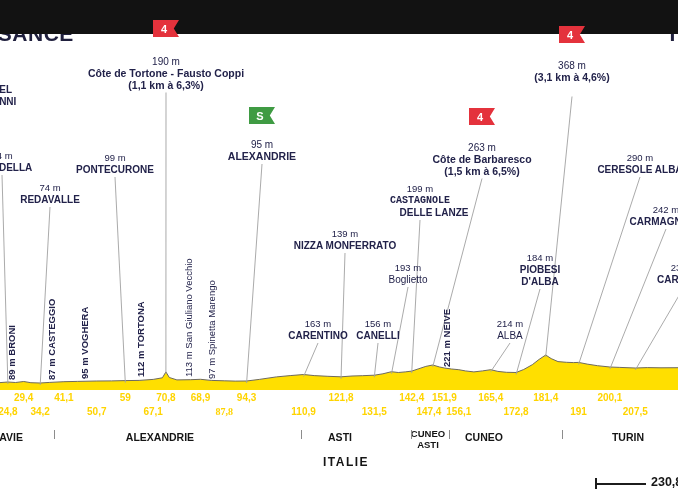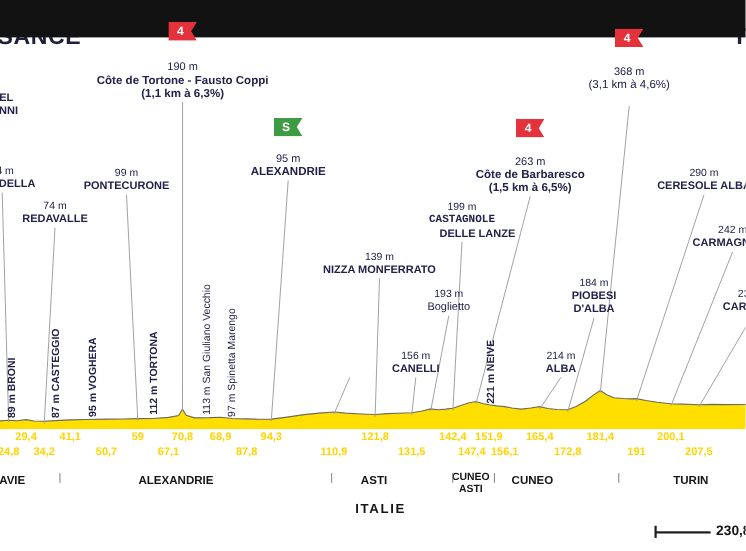--- a/index.html
+++ b/index.html
@@ -89,27 +89,31 @@
     </div>
     <div class="lbl" style="left: 420px; top: 183px;">
       <div class="alt" style="font-weight: 400;">199 m</div>
       <div class="nm" style="font-weight: 700; font-family: Liberation Mono, monospace;">CASTAGNOLE</div>
       <div class="nm" style="font-weight: 700; margin-left: 28px;">DELLE LANZE</div>
     </div>
     <div class="lbl" style="left: 408px; top: 262px;">
       <div class="alt" style="font-weight: 400;">193 m</div>
       <div class="nm" style="font-weight: 400;">Boglietto</div>
     </div>
+    <div class="lbl" style="left: 318px; top: 318px;">
+      <div class="alt" style="font-weight: 400;">163 m</div>
+      <div class="nm" style="font-weight: 700;">CARENTINO</div>
+    </div>
     <div class="lbl" style="left: 378px; top: 318px;">
       <div class="alt" style="font-weight: 400;">156 m</div>
       <div class="nm" style="font-weight: 700;">CANELLI</div>
     </div>
     <div class="lbl" style="left: 510px; top: 318px;">
       <div class="alt" style="font-weight: 400;">214 m</div>
-      <div class="nm" style="font-weight: 700;">ALBA</div>
+      <div class="nm" style="font-weight: 400;">ALBA</div>
     </div>
     <div class="lbl" style="left: 540px; top: 252px;">
       <div class="alt" style="font-weight: 400;">184 m</div>
       <div class="nm" style="font-weight: 700;">PIOBESI</div>
       <div class="nm" style="font-weight: 700;">D'ALBA</div>
     </div>
     <div class="lbl" style="left: 640px; top: 152px;">
       <div class="alt" style="font-weight: 400;">290 m</div>
       <div class="nm" style="font-weight: 700;">CERESOLE ALBA</div>
     </div>
@@ -141,39 +145,39 @@
     </div>
     <div class="flag" style="left: 482px; top: 108px; background: rgb(228, 50, 60);">4</div>
     <div class="lbl climb" style="left: 482px; top: 142px;">
       <div class="alt" style="font-weight: 400;">263 m</div>
       <div class="nm" style="font-weight: 700;">Côte de Barbaresco</div>
       <div class="nm" style="font-weight: 700;">(1,5 km à 6,5%)</div>
     </div>
     <div class="flag" style="left: 572px; top: 26px; background: rgb(228, 50, 60);">4</div>
     <div class="lbl climb" style="left: 572px; top: 60px;">
       <div class="alt" style="font-weight: 400;">368 m</div>
-      <div class="nm" style="font-weight: 400;">(3,1 km à 4,6%)</div>
+      <div class="nm" style="font-weight: 700;">(3,1 km à 4,6%)</div>
     </div>
     <div class="km" style="left: 23.7px; top: 392px;">29,4</div>
     <div class="km" style="left: 63.9px; top: 392px;">41,1</div>
     <div class="km" style="left: 125.3px; top: 392px;">59</div>
     <div class="km" style="left: 165.9px; top: 392px;">70,8</div>
     <div class="km" style="left: 200.5px; top: 392px;">68,9</div>
     <div class="km" style="left: 246.6px; top: 392px;">94,3</div>
     <div class="km" style="left: 341px; top: 392px;">121,8</div>
     <div class="km" style="left: 411.7px; top: 392px;">142,4</div>
     <div class="km" style="left: 444.4px; top: 392px;">151,9</div>
     <div class="km" style="left: 490.7px; top: 392px;">165,4</div>
     <div class="km" style="left: 545.7px; top: 392px;">181,4</div>
     <div class="km" style="left: 609.9px; top: 392px;">200,1</div>
     <div class="km" style="left: 7.9px; top: 406px;">24,8</div>
     <div class="km" style="left: 40.2px; top: 406px;">34,2</div>
     <div class="km" style="left: 96.8px; top: 406px;">50,7</div>
     <div class="km" style="left: 153.2px; top: 406px;">67,1</div>
-    <div class="km" style="left: 224.2px; top: 406px;">87,8</div>
+    <div class="km" style="left: 224.2px; top: 406px; font-family: Liberation Serif, serif;">87,8</div>
     <div class="km" style="left: 303.6px; top: 406px;">110,9</div>
     <div class="km" style="left: 374.3px; top: 406px;">131,5</div>
     <div class="km" style="left: 428.9px; top: 406px;">147,4</div>
     <div class="km" style="left: 458.8px; top: 406px;">156,1</div>
     <div class="km" style="left: 516.1px; top: 406px;">172,8</div>
     <div class="km" style="left: 578.6px; top: 406px;">191</div>
     <div class="km" style="left: 635.3px; top: 406px;">207,5</div>
     <div class="region" style="left: 8px;">PAVIE</div>
     <div class="region" style="left: 160px;">ALEXANDRIE</div>
     <div class="region" style="left: 340px;">ASTI</div>

